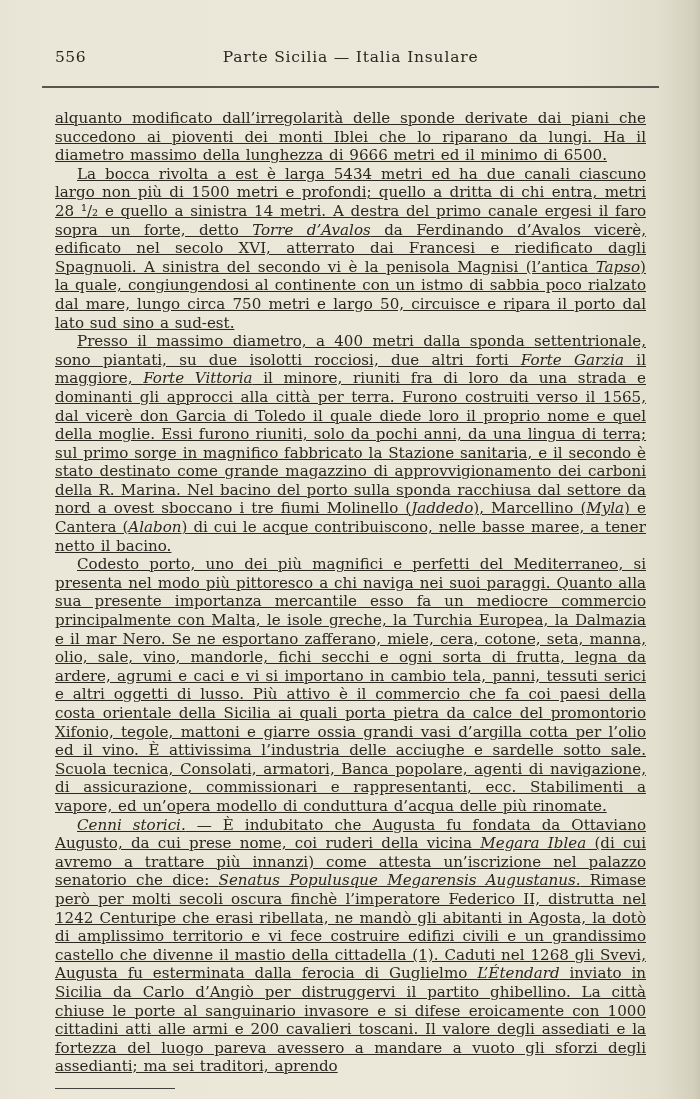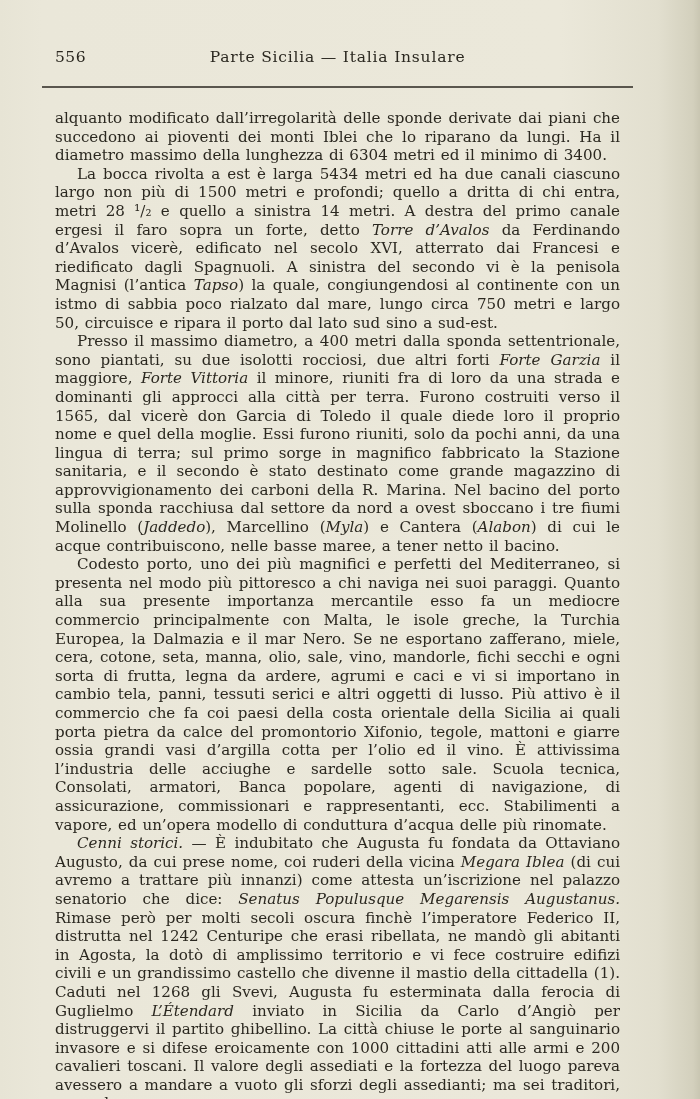--- a/index.html
+++ b/index.html
@@ -20,21 +20,22 @@
         #c9c6b2 100%);
     font-family: "DejaVu Serif", "Liberation Serif", serif;
     color: #2b2820;
     -webkit-font-smoothing: antialiased;
   }
   .page {
     position: relative;
     width: 700px;
     height: 866px;
     box-sizing: border-box;
-    padding: 48px 80px 0 55px;
+    padding: 48px 54px 0 55px;
+    text-decoration: underline;
   }
   
   .running-head {
     position: relative;
     height: 22px;
     font-size: 15.5px;
     letter-spacing: 0.5px;
   }
   .folio {
     position: absolute;
@@ -100,21 +101,21 @@
 <div class="page">
 
   <div class="running-head">
     <span class="folio">556</span>
     <span class="head-title">Parte Sicilia — Italia Insulare</span>
   </div>
 
   <hr class="head-rule">
 
   <div class="body-text">
-      <p class="para"><span>alquanto modificato dall’irregolarità delle sponde derivate dai piani che succedono ai pioventi dei monti Iblei che lo riparano da lungi. Ha il diametro massimo della lunghezza di 6304 metri ed il minimo di 3400.</span></p>
+      <p class="para"><span>alquanto modificato dall’irregolarità delle sponde derivate dai piani che succedono ai pioventi dei monti Iblei che lo riparano da lungi. Ha il diametro massimo della lunghezza di 9666 metri ed il minimo di 6500.</span></p>
       <p class="para indent"><span>La bocca rivolta a est è larga 5434 metri ed ha due canali ciascuno largo non più di 1500 metri e profondi; quello a dritta di chi entra, metri 28 ¹/₂ e quello a sinistra 14 metri. A destra del primo canale ergesi il faro sopra un forte, detto </span><i>Torre d’Avalos</i><span> da Ferdinando d’Avalos vicerè, edificato nel secolo XVI, atterrato dai Francesi e riedificato dagli Spagnuoli. A sinistra del secondo vi è la penisola Magnisi (l’antica </span><i>Tapso</i><span>) la quale, congiungendosi al continente con un istmo di sabbia poco rialzato dal mare, lungo circa 750 metri e largo 50, circuisce e ripara il porto dal lato sud sino a sud-est.</span></p>
       <p class="para indent"><span>Presso il massimo diametro, a 400 metri dalla sponda settentrionale, sono piantati, su due isolotti rocciosi, due altri forti </span><i>Forte Garzia</i><span> il maggiore, </span><i>Forte Vittoria</i><span> il minore, riuniti fra di loro da una strada e dominanti gli approcci alla città per terra. Furono costruiti verso il 1565, dal vicerè don Garcia di Toledo il quale diede loro il proprio nome e quel della moglie. Essi furono riuniti, solo da pochi anni, da una lingua di terra; sul primo sorge in magnifico fabbricato la Stazione sanitaria, e il secondo è stato destinato come grande magazzino di approvvigionamento dei carboni della R. Marina. Nel bacino del porto sulla sponda racchiusa dal settore da nord a ovest sboccano i tre fiumi Molinello (</span><i>Jaddedo</i><span>), Marcellino (</span><i>Myla</i><span>) e Cantera (</span><i>Alabon</i><span>) di cui le acque contribuiscono, nelle basse maree, a tener netto il bacino.</span></p>
       <p class="para indent"><span>Codesto porto, uno dei più magnifici e perfetti del Mediterraneo, si presenta nel modo più pittoresco a chi naviga nei suoi paraggi. Quanto alla sua presente importanza mercantile esso fa un mediocre commercio principalmente con Malta, le isole greche, la Turchia Europea, la Dalmazia e il mar Nero. Se ne esportano zafferano, miele, cera, cotone, seta, manna, olio, sale, vino, mandorle, fichi secchi e ogni sorta di frutta, legna da ardere, agrumi e caci e vi si importano in cambio tela, panni, tessuti serici e altri oggetti di lusso. Più attivo è il commercio che fa coi paesi della costa orientale della Sicilia ai quali porta pietra da calce del promontorio Xifonio, tegole, mattoni e giarre ossia grandi vasi d’argilla cotta per l’olio ed il vino. È attivissima l’industria delle acciughe e sardelle sotto sale. Scuola tecnica, Consolati, armatori, Banca popolare, agenti di navigazione, di assicurazione, commissionari e rappresentanti, ecc. Stabilimenti a vapore, ed un’opera modello di conduttura d’acqua delle più rinomate.</span></p>
       <p class="para indent"><i>Cenni storici.</i><span> — È indubitato che Augusta fu fondata da Ottaviano Augusto, da cui prese nome, coi ruderi della vicina </span><i>Megara Iblea</i><span> (di cui avremo a trattare più innanzi) come attesta un’iscrizione nel palazzo senatorio che dice: </span><i>Senatus Populusque Megarensis Augustanus.</i><span> Rimase però per molti secoli oscura finchè l’imperatore Federico II, distrutta nel 1242 Centuripe che erasi ribellata, ne mandò gli abitanti in Agosta, la dotò di amplissimo territorio e vi fece costruire edifizi civili e un grandissimo castello che divenne il mastio della cittadella (1). Caduti nel 1268 gli Svevi, Augusta fu esterminata dalla ferocia di Guglielmo </span><i>L’Étendard</i><span> inviato in Sicilia da Carlo d’Angiò per distruggervi il partito ghibellino. La città chiuse le porte al sanguinario invasore e si difese eroicamente con 1000 cittadini atti alle armi e 200 cavalieri toscani. Il valore degli assediati e la fortezza del luogo pareva avessero a mandare a vuoto gli sforzi degli assedianti; ma sei traditori, aprendo</span></p>
     </div>
 
   <hr class="footnote-rule">
 
   <div class="footnote">
       <p class="para indent"><span>(1) Il grandioso castello fabbricato sotto l’impero di Federico II, sta subendo nuove ed importantissime riforme: i lavori succedono alacri, e fra non guari avremo il più grande Reclusorio che si trovi in tutta Italia; esso diverrà il più conforme ed il più adatto secondo i dettami del nuovo Codice penale.</span></p>

